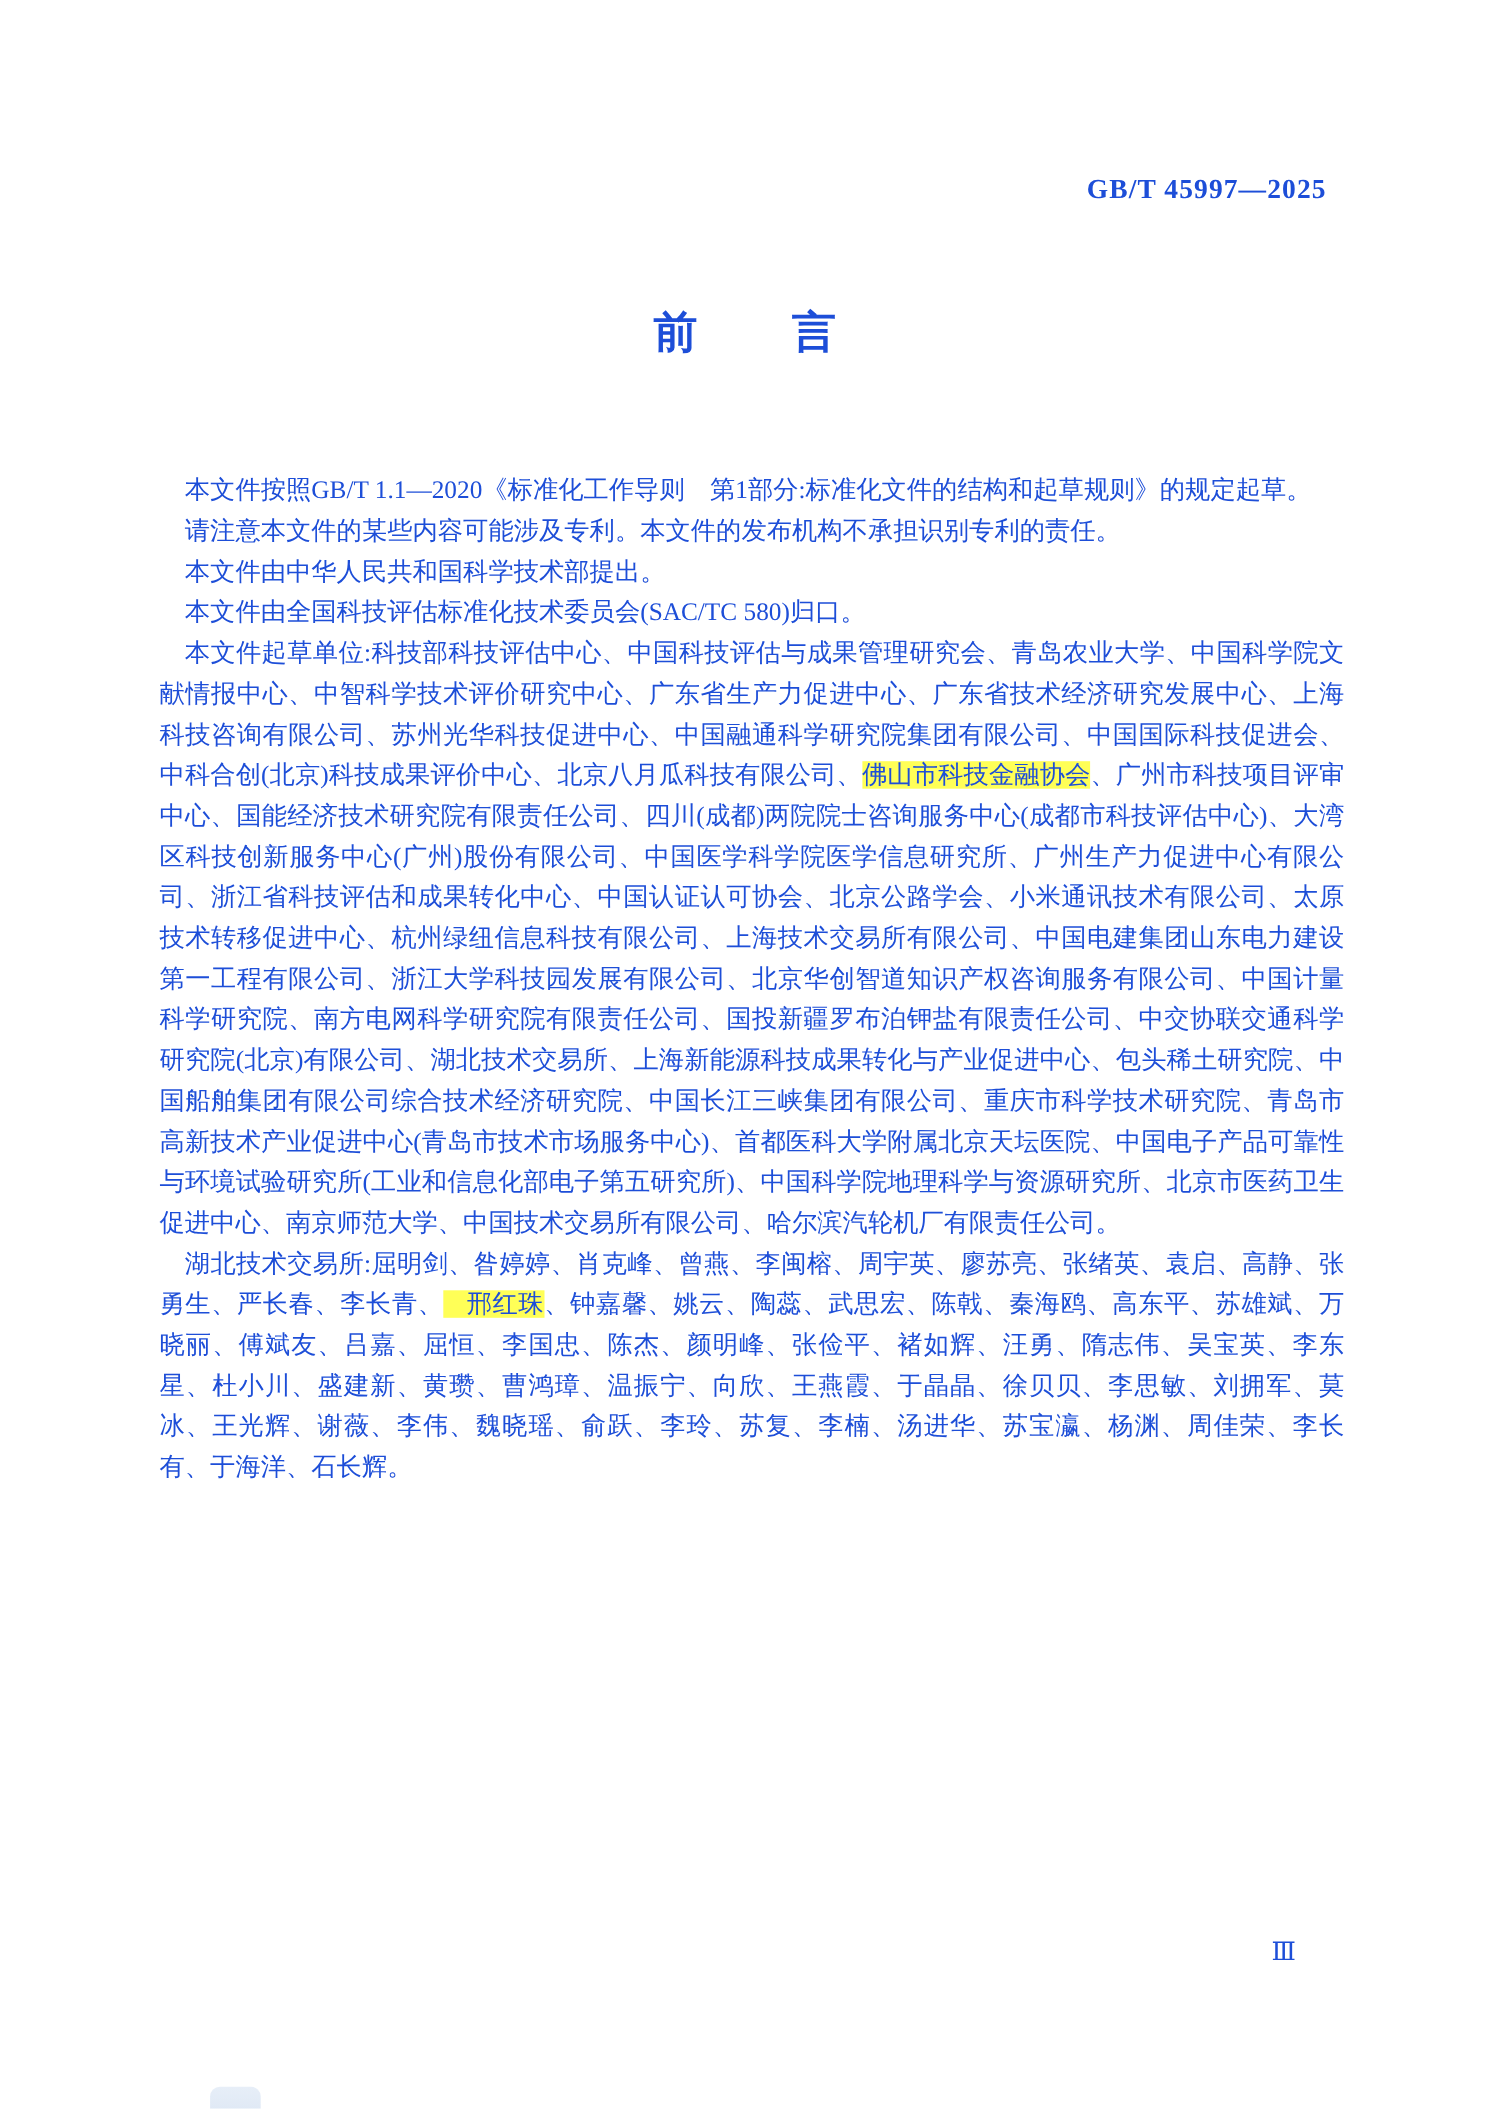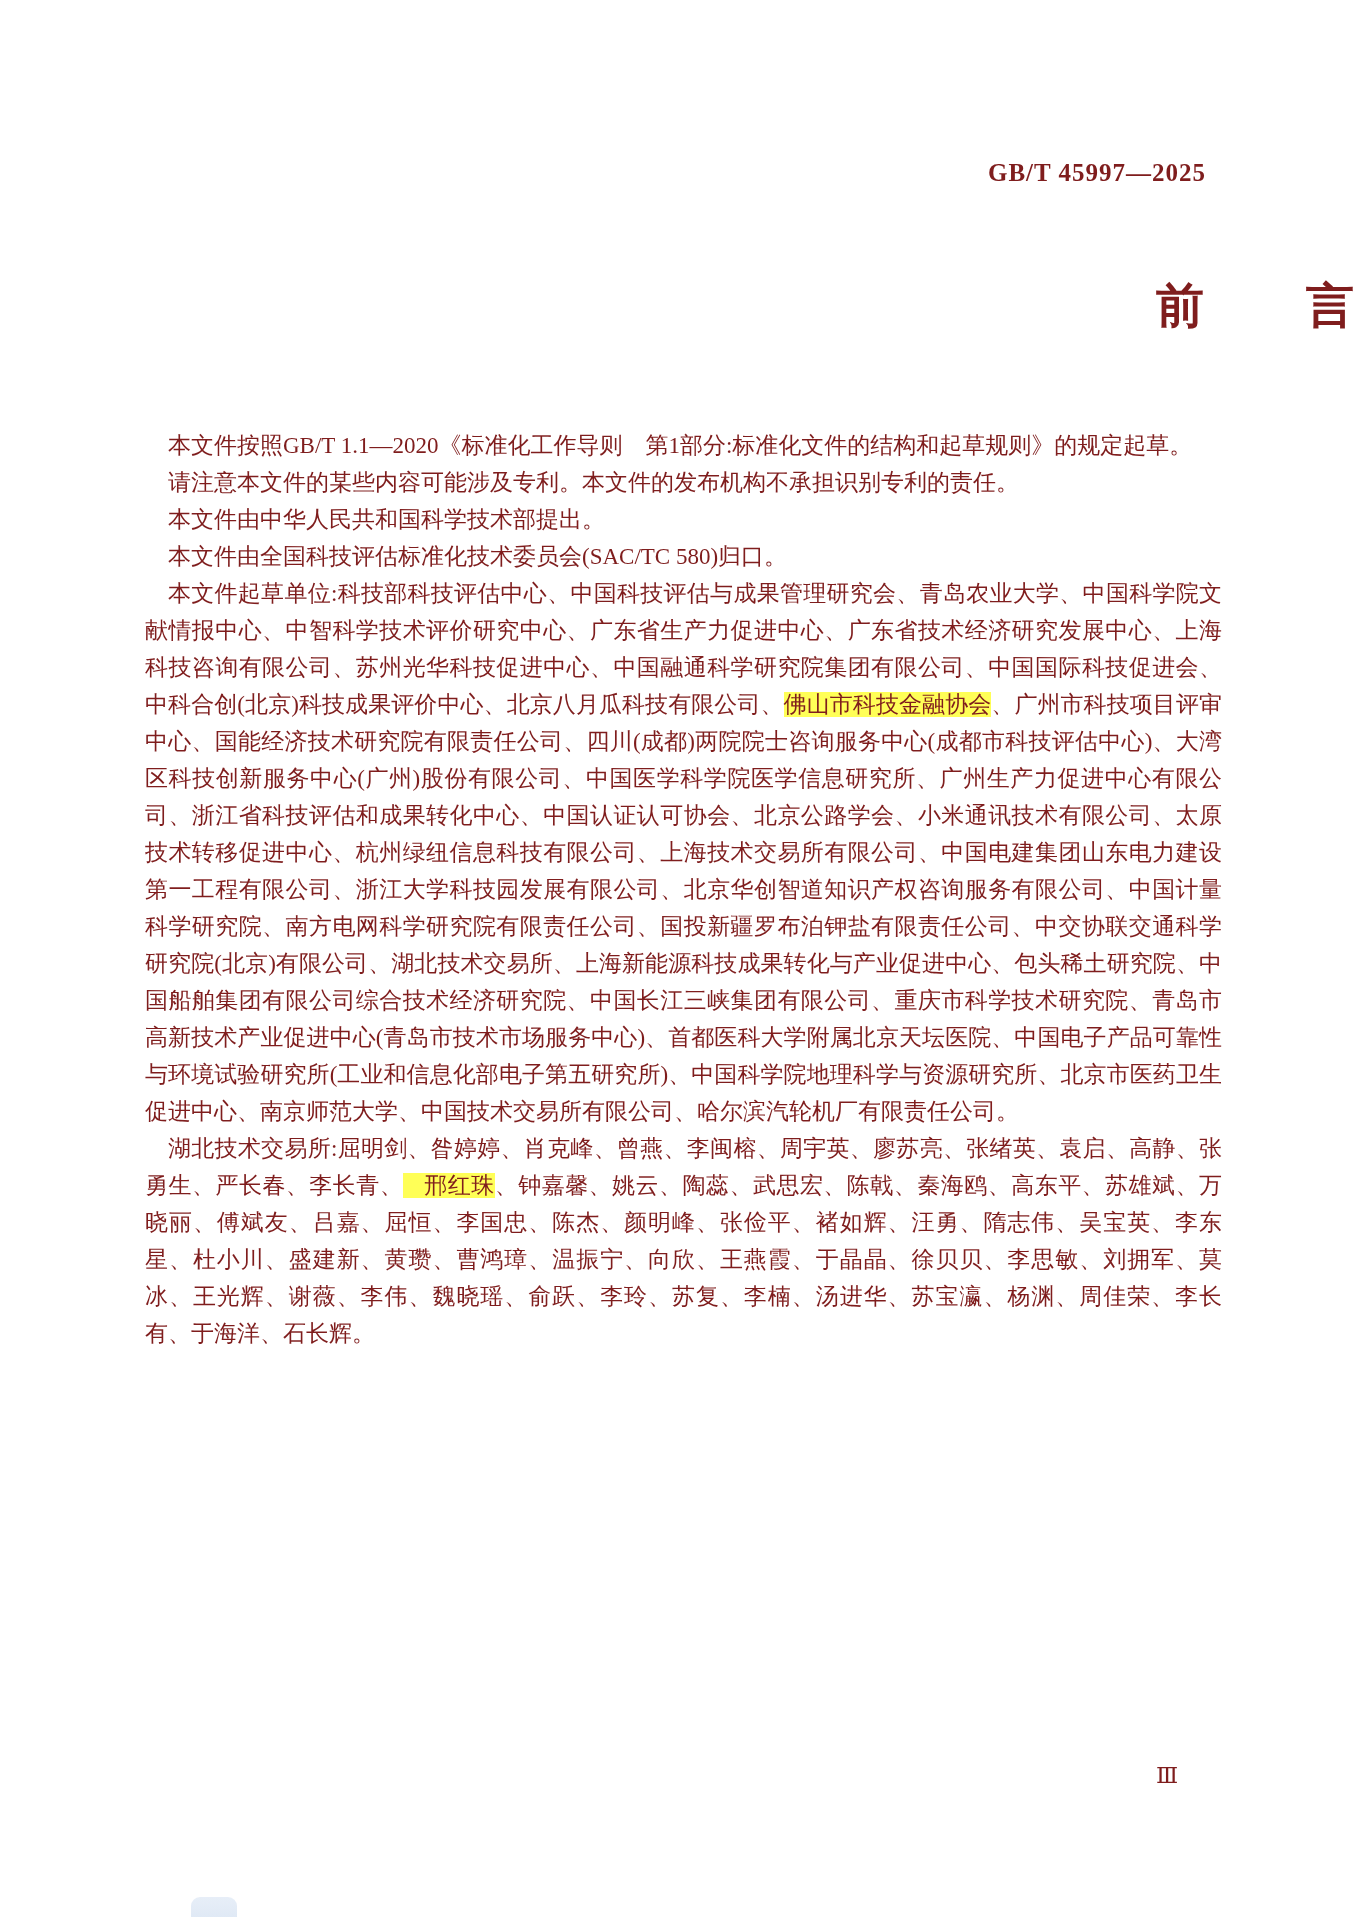--- a/index.html
+++ b/index.html
@@ -15,22 +15,22 @@
     position:absolute;
     top:159px;right:150px;
     font-size:25px;font-weight:bold;
     letter-spacing:1px;
     white-space:nowrap;
   }
   .doc-title{
     position:absolute;
     top:274px;left:0;width:100%;
     margin:0;
-    text-align:right;
-    font-size:48px;font-weight:bold;
+    text-align:center;
+    font-size:40px;font-weight:bold;
     letter-spacing:2px;
   }
   .body-text{
     position:absolute;
     top:383px;left:145px;width:1077px;
     font-size:23px;
     line-height:37px;
     text-align:justify;
     text-justify:inter-ideograph;
     margin-top:44px;
@@ -54,21 +54,21 @@
     left:191px;top:1897px;
     width:46px;height:34px;
     border-radius:9px;
     background:linear-gradient(180deg,#d7e3f3 0%,#c3d5ec 100%);
     opacity:0.6;
   }
 </style>
 </head>
 <body>
 
-<div class="page" style="color: #7f1d1d;">
+<div class="page" style="color: #1d4ed8;">
 
   <div class="doc-number">GB/T 45997—2025</div>
 
   <h1 class="doc-title">前　　言</h1>
 
   <div class="body-text">
 
     <p>本文件按照GB/T 1.1—2020《标准化工作导则　第1部分:标准化文件的结构和起草规则》的规定起草。</p>
 
     <p>请注意本文件的某些内容可能涉及专利。本文件的发布机构不承担识别专利的责任。</p>

